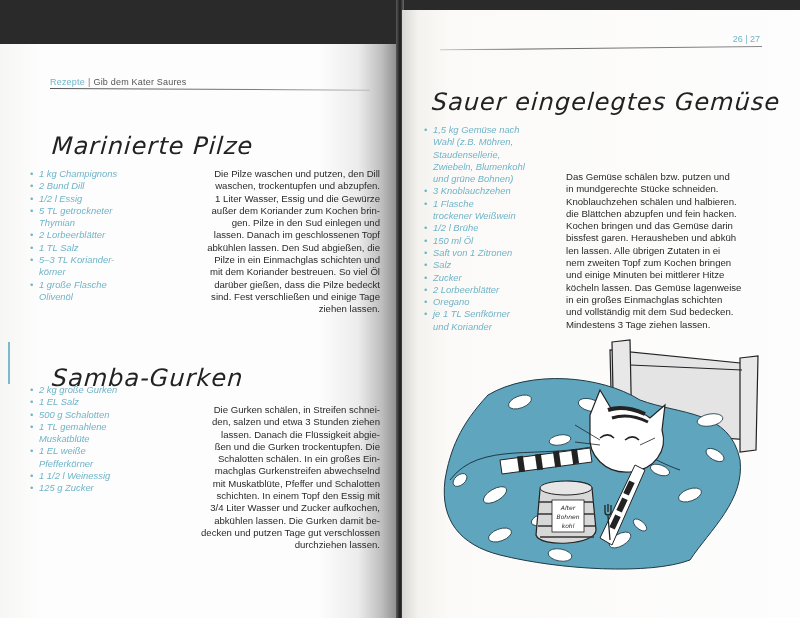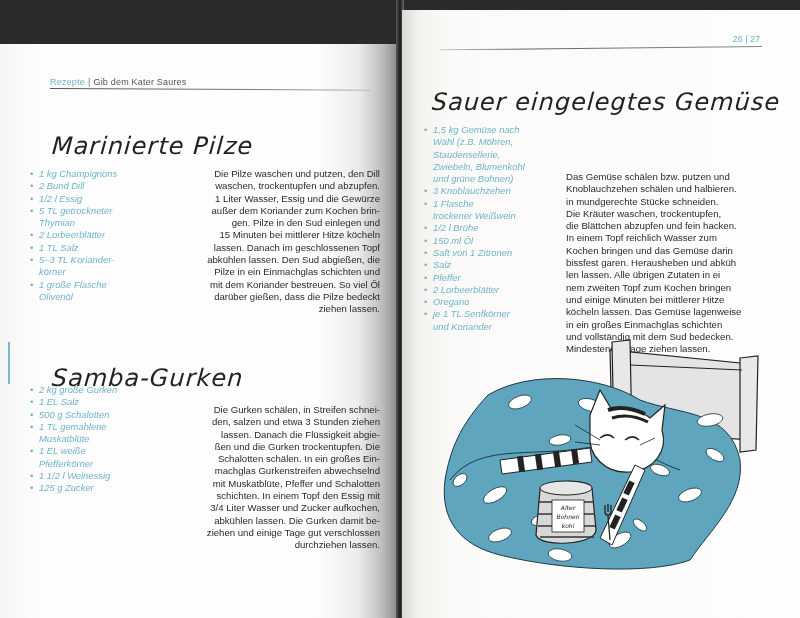--- a/index.html
+++ b/index.html
@@ -80,26 +80,26 @@
           <span class="cont">Olivenöl</span>
         </li>
       </ul>
 
     <div class="method" id="method-0" style="left:180px; top:124px; width:200px;">
         <div>Die Pilze waschen und putzen, den Dill</div>
         <div>waschen, trockentupfen und abzupfen.</div>
         <div>1 Liter Wasser, Essig und die Gewürze</div>
         <div>außer dem Koriander zum Kochen brin-</div>
         <div>gen. Pilze in den Sud einlegen und</div>
-        <div>15 Minuten bei mittlerer Hitze köcheln</div>
         <div>lassen. Danach im geschlossenen Topf</div>
         <div>abkühlen lassen. Den Sud abgießen, die</div>
         <div>Pilze in ein Einmachglas schichten und</div>
         <div>mit dem Koriander bestreuen. So viel Öl</div>
         <div>darüber gießen, dass die Pilze bedeckt</div>
+        <div>sind. Fest verschließen und einige Tage</div>
         <div>ziehen lassen.</div>
       </div>
 
     <div class="recipe-title" style="left:52px; top:320px;">Samba-Gurken</div>
 
     <ul class="ingredients" id="ing-1" style="left:30px; top:340px; width:140px;">
         <li>
           <span class="cont">2 kg große Gurken</span>
         </li>
         <li>
@@ -128,21 +128,21 @@
         <div>Die Gurken schälen, in Streifen schnei-</div>
         <div>den, salzen und etwa 3 Stunden ziehen</div>
         <div>lassen. Danach die Flüssigkeit abgie-</div>
         <div>ßen und die Gurken trockentupfen. Die</div>
         <div>Schalotten schälen. In ein großes Ein-</div>
         <div>machglas Gurkenstreifen abwechselnd</div>
         <div>mit Muskatblüte, Pfeffer und Schalotten</div>
         <div>schichten. In einem Topf den Essig mit</div>
         <div>3/4 Liter Wasser und Zucker aufkochen,</div>
         <div>abkühlen lassen. Die Gurken damit be-</div>
-        <div>ziehen und einige Tage gut verschlossen</div>
+        <div>decken und putzen Tage gut verschlossen</div>
         <div>durchziehen lassen.</div>
       </div>
 
     <div class="left-edge-mark"></div>
   </div>
 
   <div class="gutter"></div>
 
   <div class="page page-right">
     <div class="page-number">26 | 27</div>
@@ -171,41 +171,39 @@
         <li>
           <span class="cont">150 ml Öl</span>
         </li>
         <li>
           <span class="cont">Saft von 1 Zitronen</span>
         </li>
         <li>
           <span class="cont">Salz</span>
         </li>
         <li>
-          <span class="cont">Pfeffer</span>
+          <span class="cont">Zucker</span>
         </li>
         <li>
           <span class="cont">2 Lorbeerblätter</span>
         </li>
         <li>
           <span class="cont">Oregano</span>
         </li>
         <li>
           <span class="cont">je 1 TL Senfkörner</span>
           <span class="cont">und Koriander</span>
         </li>
       </ul>
 
     <div class="method-right" id="method-r" style="left:164px; top:114px; width:215px;margin-top:47px;">
         <div>Das Gemüse schälen bzw. putzen und</div>
+        <div>in mundgerechte Stücke schneiden.</div>
         <div>Knoblauchzehen schälen und halbieren.</div>
-        <div>in mundgerechte Stücke schneiden.</div>
-        <div>Die Kräuter waschen, trockentupfen,</div>
         <div>die Blättchen abzupfen und fein hacken.</div>
-        <div>In einem Topf reichlich Wasser zum</div>
         <div>Kochen bringen und das Gemüse darin</div>
         <div>bissfest garen. Herausheben und abküh</div>
         <div>len lassen. Alle übrigen Zutaten in ei</div>
         <div>nem zweiten Topf zum Kochen bringen</div>
         <div>und einige Minuten bei mittlerer Hitze</div>
         <div>köcheln lassen. Das Gemüse lagenweise</div>
         <div>in ein großes Einmachglas schichten</div>
         <div>und vollständig mit dem Sud bedecken.</div>
         <div>Mindestens 3 Tage ziehen lassen.</div>
       </div>

